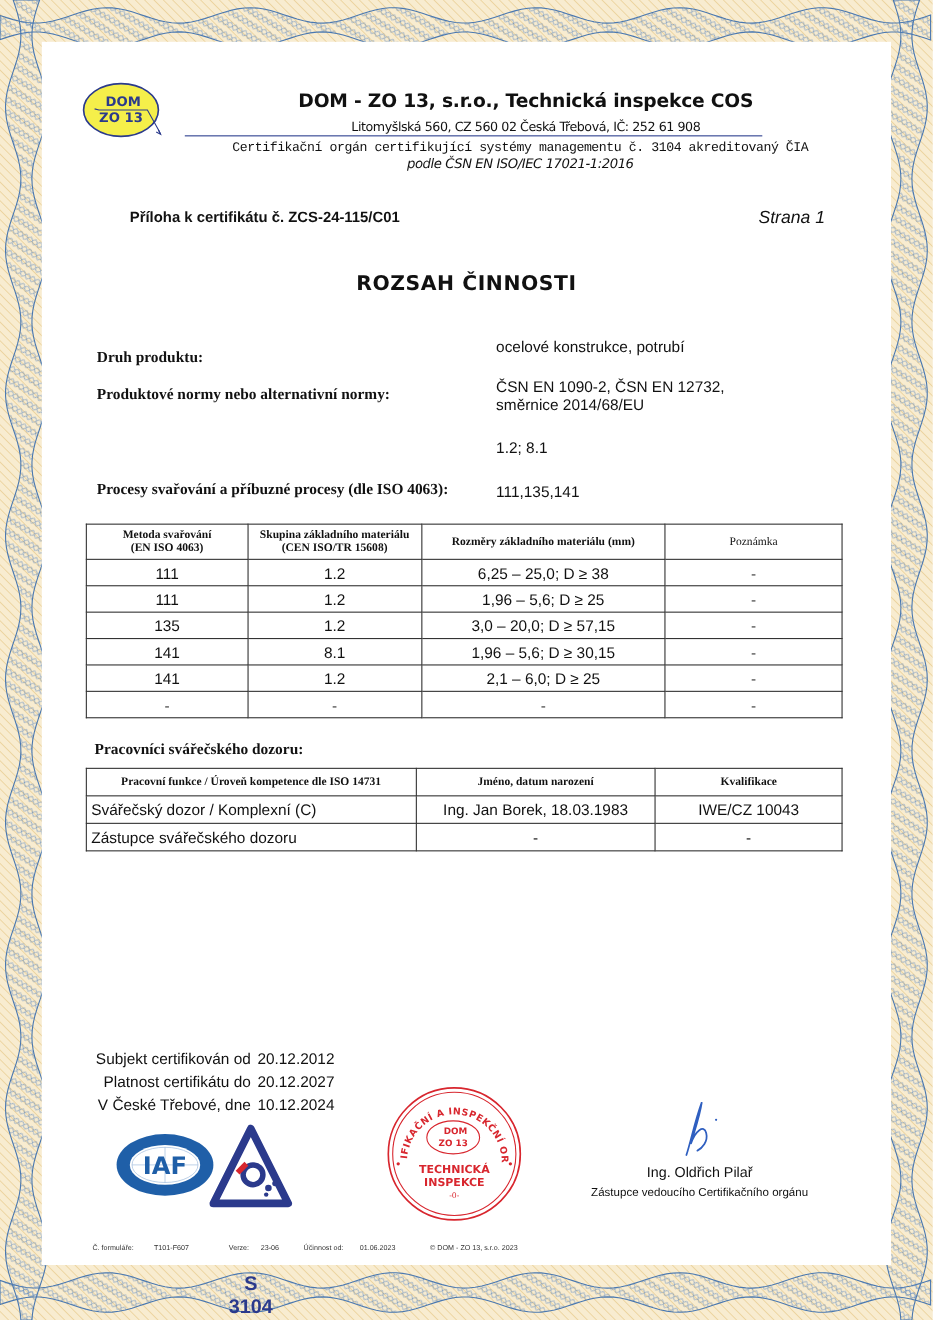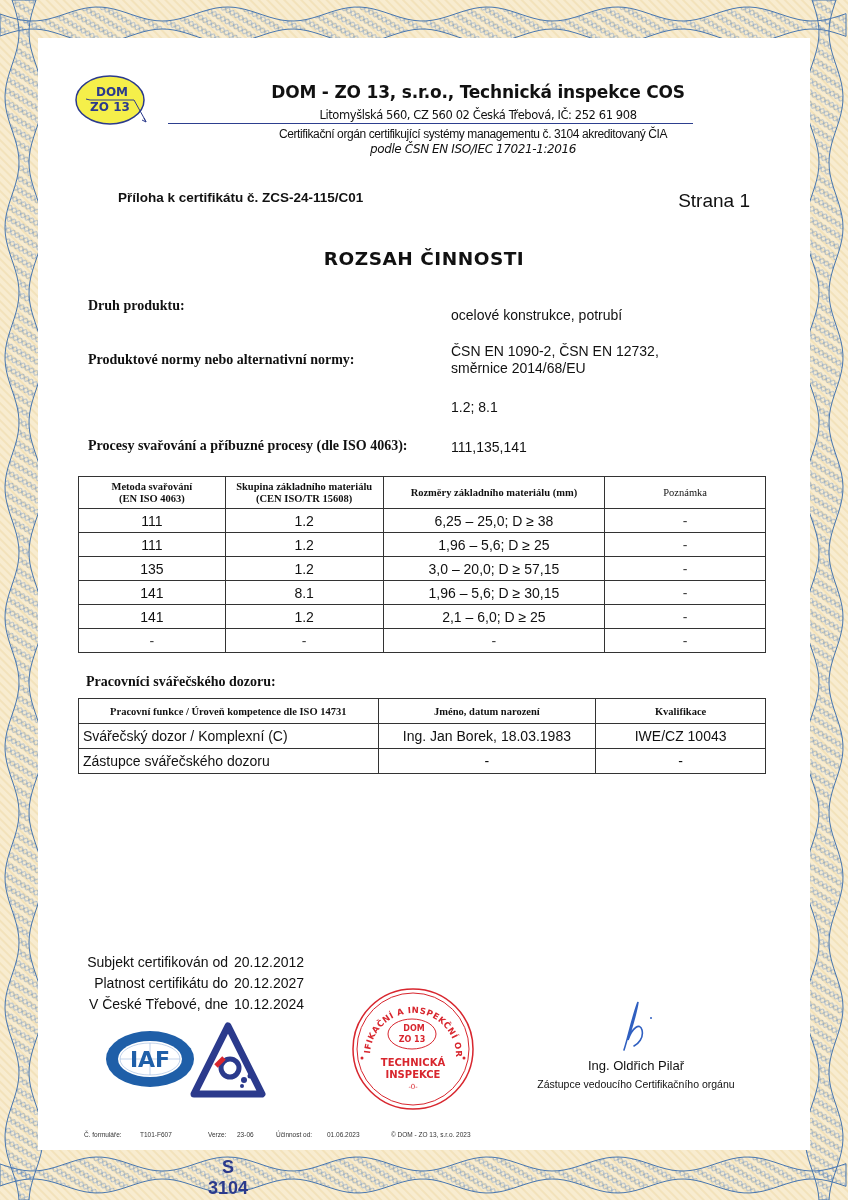--- a/index.html
+++ b/index.html
@@ -5,24 +5,24 @@
   html, body { margin: 0; padding: 0; }
   body { width: 848px; height: 1200px; position: relative; background: #fbf6ea; overflow: hidden; font-family: "Liberation Sans", sans-serif; color: #111; }
   #border-svg { position: absolute; left: 0; top: 0; width: 848px; height: 1200px; z-index: 0; }
   .page { position: absolute; left: 38px; top: 38px; width: 772px; height: 1112px; background: #fff; z-index: 1; }
   .abs { position: absolute; }
   
   .logo { left: 36px; top: 36px; width: 80px; height: 58px; }
   .company { left: 140px; top: 44px; width: 600px; text-align: center; font-family: "DejaVu Sans", sans-serif; font-weight: bold; font-size: 17px; letter-spacing: -0.2px; }
   .address { left: 140px; top: 70px; width: 600px; text-align: center; font-family: "DejaVu Sans", sans-serif; font-size: 11.5px; letter-spacing: -0.4px; }
   .header-rule { left: 130px; top: 85px; width: 525px; height: 1px; background: #2d3f8f; }
-  .accred1 { left: 110px; top: 89px; width: 650px; text-align: center; font-family: Liberation Sans, sans-serif; font-size: 12px; letter-spacing: -0.4px; }
+  .accred1 { left: 110px; top: 89px; width: 650px; text-align: center; font-family: Liberation Mono, monospace; font-size: 12px; letter-spacing: -0.4px; }
   .accred2 { left: 110px; top: 104px; width: 650px; text-align: center; font-family: "DejaVu Sans", sans-serif; font-size: 12px; letter-spacing: -0.4px; font-style: italic; }
   .annex { left: 48px; top: 152px; font-weight: bold; font-size: 13.5px; padding-left: 32px; }
-  .page-no { right: 60px; top: 152px; font-size: 19px; }
+  .page-no { right: 60px; top: 152px; font-size: 16px; font-style: italic; }
   .doc-title { left: 0; top: 210px; width: 772px; text-align: center; font-family: "DejaVu Sans", sans-serif; font-weight: bold; font-size: 18.5px; letter-spacing: 0.5px; }
   
   .info-label { left: 50px; font-family: "Liberation Serif", serif; font-weight: bold; font-size: 14px; }
   .info-value { left: 413px; font-size: 14px; line-height: 17px; }
   
   table { border-collapse: collapse; position: absolute; }
   td, th { border: 1px solid #333; text-align: center; padding: 0; }
   .t1 { left: 40px; top: 438px; width: 688px; padding-left: 12px; }
   .t1 th { font-family: "Liberation Serif", serif; font-weight: bold; font-size: 10.5px; line-height: 12px; height: 31px; }
   .t1 th.normal { font-weight: normal; }
@@ -83,21 +83,21 @@
   <div class="abs address">Litomyšlská 560, CZ 560 02 Česká Třebová, IČ: 252 61 908</div>
   <div class="abs header-rule"></div>
   <div class="abs accred1">Certifikační orgán certifikující systémy managementu č. 3104 akreditovaný ČIA</div>
   <div class="abs accred2">podle ČSN EN ISO/IEC 17021-1:2016</div>
 
   <div class="abs annex">Příloha k certifikátu č. ZCS-24-115/C01</div>
   <div class="abs page-no">Strana 1</div>
 
   <div class="abs doc-title">ROZSAH ČINNOSTI</div>
 
-  <div class="abs info-label" style="top:260px">Druh produktu:</div>
+  <div class="abs info-label" style="top:280px">Druh produktu:</div>
   <div class="abs info-value" style="top:269px"><span>ocelové konstrukce, potrubí</span></div>
 
   <div class="abs info-label" style="top:314px">Produktové normy nebo alternativní normy:</div>
   <div class="abs info-value" style="top:305px">
     <div>ČSN EN 1090-2, ČSN EN 12732,</div>
     <div>směrnice 2014/68/EU</div>
   </div>
 
   <div class="abs info-value" style="top:361px"><span>1.2; 8.1</span></div>
 

